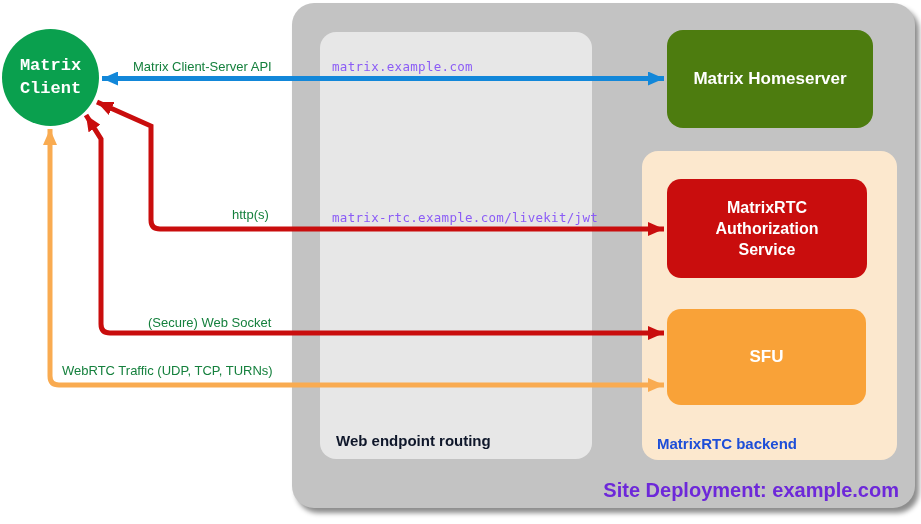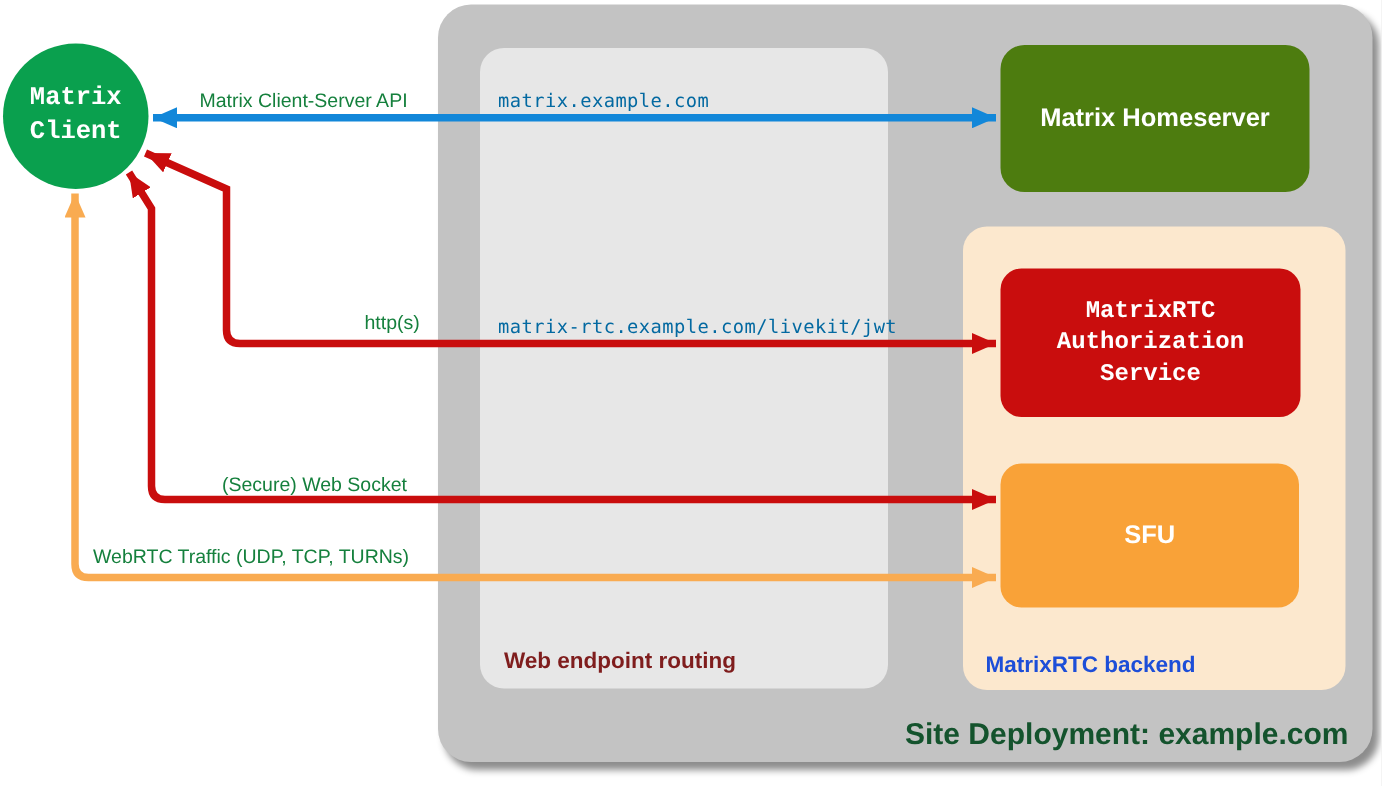--- a/index.html
+++ b/index.html
@@ -10,29 +10,29 @@
   .abs{position:absolute;}
 
   
   .outer-container{
     left:292px;top:3px;width:623px;height:505px;
     background:#c3c3c3;border-radius:22px;
     box-shadow:4px 5px 5px rgba(0,0,0,0.45);
   }
   .site-label{
     position:absolute;right:16px;bottom:6px;
-    font-size:20px;font-weight:bold;color:#14532d;white-space:nowrap;
+    font-size:20px;font-weight:bold;color:#6d28d9;white-space:nowrap;
   }
   .routing-box{
     left:320px;top:32px;width:272px;height:427px;
     background:#e7e7e7;border-radius:16px;
   }
   .routing-label{
     position:absolute;left:16px;bottom:10px;
-    font-size:15px;font-weight:bold;color:#7f1d1d;white-space:nowrap;
+    font-size:15px;font-weight:bold;color:#0f172a;white-space:nowrap;
   }
   .backend-box{
     left:642px;top:151px;width:255px;height:309px;
     background:#fce8ce;border-radius:16px;
   }
   .backend-label{
     position:absolute;left:15px;bottom:8px;
     font-size:15px;font-weight:bold;color:#1d4ed8;white-space:nowrap;
   }
 
@@ -41,37 +41,37 @@
     display:flex;align-items:center;justify-content:center;text-align:center;
     color:#ffffff;font-weight:bold;
   }
   .homeserver-node{
     left:667px;top:30px;width:206px;height:98px;
     background:#4d7c0f;border-radius:16px;font-size:17px;
   }
   .auth-node{
     left:667px;top:179px;width:200px;height:99px;
     background:#c90d0d;border-radius:14px;font-size:16px;line-height:1.32;
-    padding:0;box-sizing:border-box;font-family:Liberation Mono, monospace;
+    padding:0;box-sizing:border-box;
   }
   .auth-node span{display:block;width:150px;margin:0 auto;}
   .sfu-node{
     left:667px;top:309px;width:199px;height:96px;
     background:#f9a238;border-radius:14px;font-size:17px;justify-content:center;
   }
   .client-node{
     left:2px;top:29px;width:97px;height:97px;border-radius:50%;
     background:#0aa04e;font-size:17px;line-height:1.3;font-family:Liberation Mono, monospace;
   }
   .client-node span{display:block;width:70px;margin:0 auto;}
 
   
   .endpoint-label{
     font-family:"DejaVu Sans Mono",monospace;
-    font-size:12.5px;color:#0369a1;letter-spacing:0.3px;white-space:nowrap;
+    font-size:12.5px;color:#8b5cf6;letter-spacing:0.3px;white-space:nowrap;
   }
 
   
   .arrow-label{
     font-size:13px;color:#15803d;white-space:nowrap;
   }
 
   .arrows-svg{left:0;top:0;pointer-events:none;}
 </style>
 </head>
@@ -116,21 +116,21 @@
         <path d="M0,0 L16,7 L0,14 Z" fill="#f9ab51"></path>
       </marker>
     </defs>
     <path d="M 102 78.5 L 664 78.5" fill="none" stroke="#1287d9" stroke-width="5" marker-start="url(#ah-blue)" marker-end="url(#ah-blue)"></path>
     <path d="M 97 102 L 151 126 L 151 220 Q 151 229 160 229 L 664 229" fill="none" stroke="#c90d0d" stroke-width="5" marker-start="url(#ah-red)" marker-end="url(#ah-red)"></path>
     <path d="M 86 115 L 101 139 L 101 324 Q 101 333 110 333 L 664 333" fill="none" stroke="#c90d0d" stroke-width="5" marker-start="url(#ah-red)" marker-end="url(#ah-red)"></path>
     <path d="M 50 129 L 50 376 Q 50 385 59 385 L 664 385" fill="none" stroke="#f9ab51" stroke-width="5" marker-start="url(#ah-orange)" marker-end="url(#ah-orange)"></path>
   </svg>
 
   <span class="abs arrow-label" style="left:133px;top:59px;">Matrix Client-Server API</span>
-  <span class="abs arrow-label" style="left:243px;top:207px;">http(s)</span>
+  <span class="abs arrow-label" style="left:232px;top:207px;">http(s)</span>
   <span class="abs arrow-label" style="left:148px;top:315px;">(Secure) Web Socket</span>
   <span class="abs arrow-label" style="left:62px;top:363px;">WebRTC Traffic (UDP, TCP, TURNs)</span>
 
   <div class="abs node client-node">
     <span>Matrix Client</span>
   </div>
 
 </div>
 
 </body></html>

